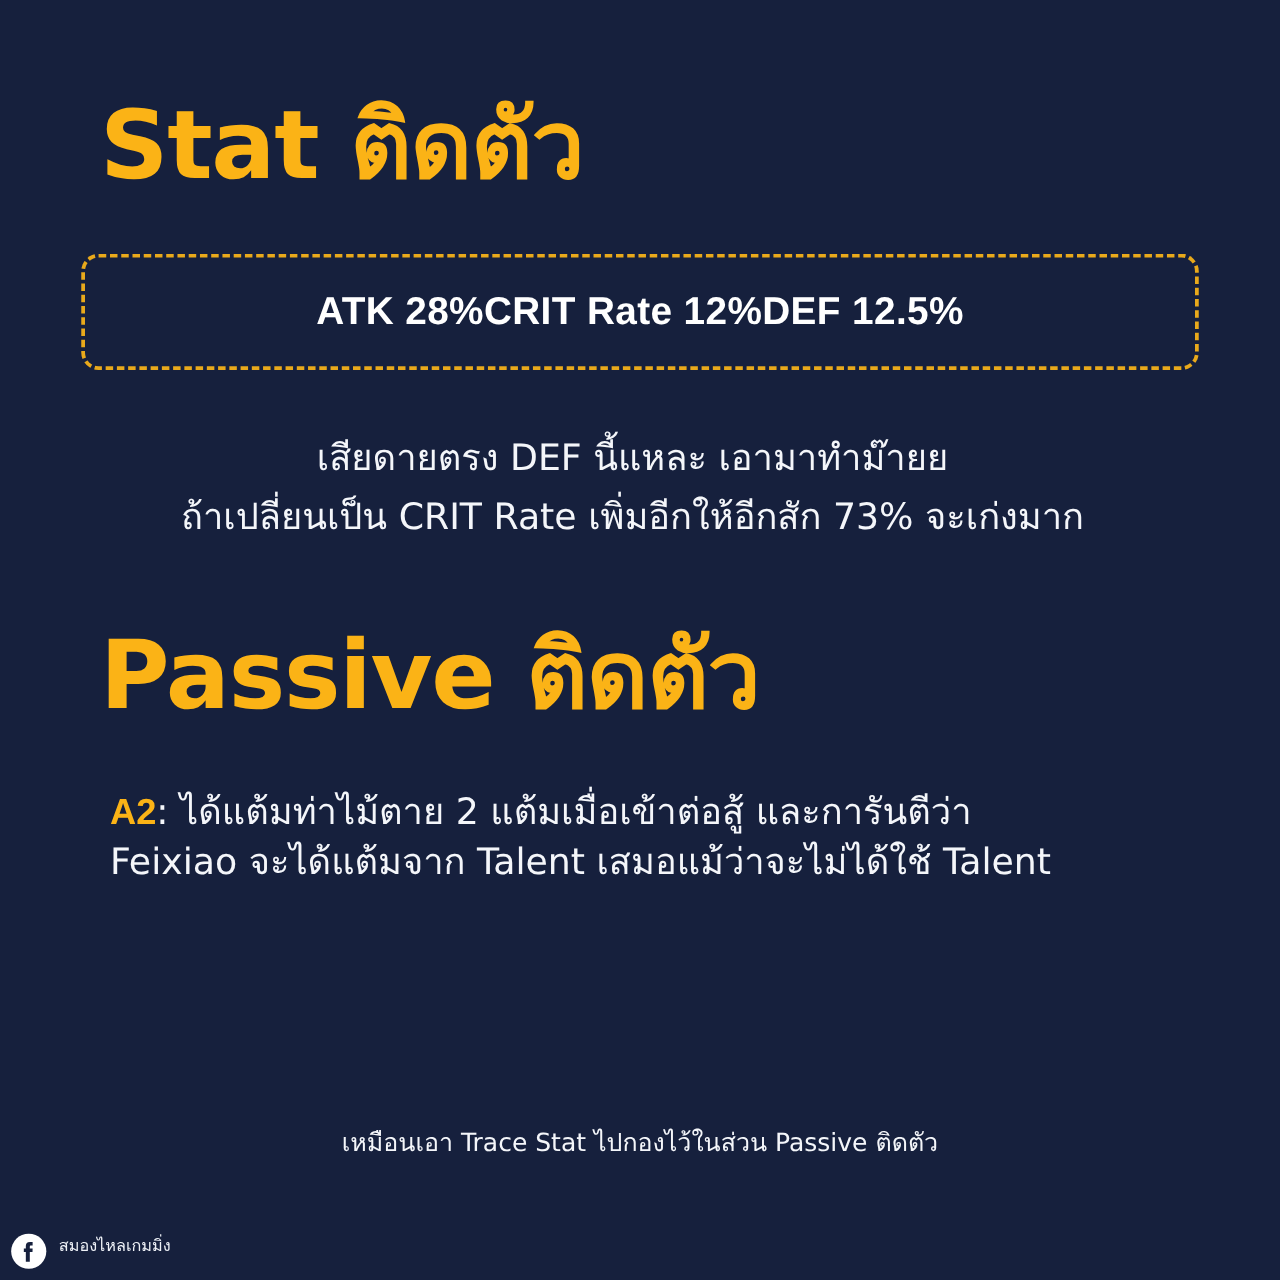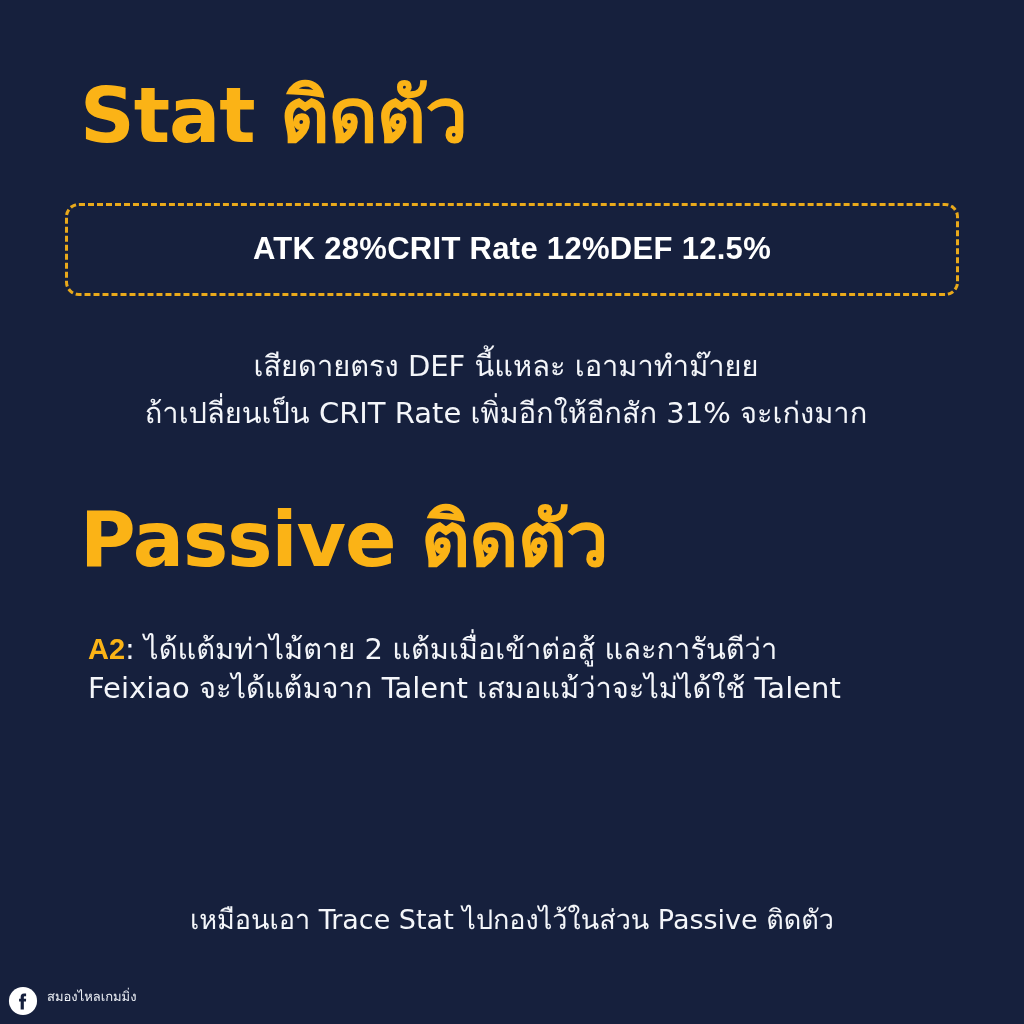--- a/index.html
+++ b/index.html
@@ -115,21 +115,21 @@
   }
 
   
   .footer-note {
     position: absolute;
     left: 0;
     top: 898px;
     width: 1024px;
     text-align: center;
     color: #f4f6fa;
-    font-size: 27px;
+    font-size: 20px;
     white-space: nowrap;
     font-family: "DejaVu Sans", "Liberation Sans", sans-serif;
   }
 
   
   .watermark {
     position: absolute;
     left: 8px;
     bottom: 8px;
     display: flex;
@@ -158,21 +158,21 @@
   <div class="stat-box">
     <div class="stat-row">
       <span class="stat-item">ATK 28%</span>
       <span class="stat-item">CRIT Rate 12%</span>
       <span class="stat-item">DEF 12.5%</span>
     </div>
   </div>
 
   <div class="comment-block">
     <div class="comment-line">เสียดายตรง DEF นี้แหละ เอามาทำม๊ายย</div>
-    <div class="comment-line">ถ้าเปลี่ยนเป็น CRIT Rate เพิ่มอีกให้อีกสัก 31% จะเก่งมาก</div>
+    <div class="comment-line">ถ้าเปลี่ยนเป็น CRIT Rate เพิ่มอีกให้อีกสัก 73% จะเก่งมาก</div>
   </div>
 
   <div class="section-heading" id="heading-passive">Passive ติดตัว</div>
 
   <div class="passive-list">
 
     <div class="passive-entry">
       <div class="passive-line">
         <span class="passive-label">A2</span><span class="passive-sep">:</span>&nbsp;<span>ได้แต้มท่าไม้ตาย 2 แต้มเมื่อเข้าต่อสู้ และการันตีว่า</span>
       </div>

